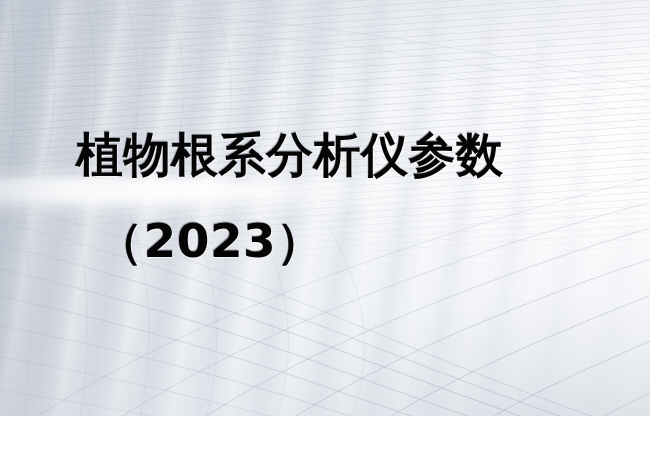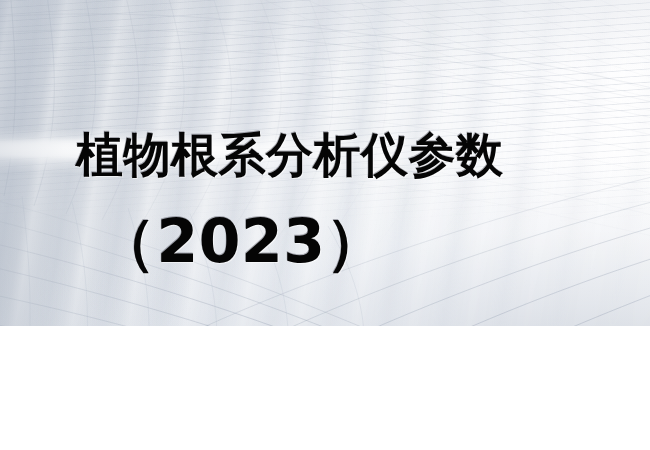--- a/index.html
+++ b/index.html
@@ -4,21 +4,21 @@
 <title>Slide</title>
 <style>
   html, body {
     margin: 0;
     padding: 0;
     background: #ffffff;
   }
   #slide {
     position: relative;
     width: 650px;
-    height: 326px;
+    height: 416px;
     overflow: hidden;
     font-family: "DejaVu Sans", "Liberation Sans", sans-serif;
     background: #f97316;
   }
 
   
   .bg-layer {
     position: absolute;
     inset: 0;
     pointer-events: none;
@@ -126,21 +126,21 @@
     letter-spacing: 0.5px;
     white-space: nowrap;
     text-shadow:
       1px 1px 0 rgba(255,255,255,0.55),
       -0.6px -0.6px 0 rgba(40,40,55,0.35);
   }
   .subtitle-line {
     position: absolute;
     left: 96px;
     top: 212px;
-    font-size: 60px;
+    font-size: 47px;
     line-height: 58px;
     font-weight: 700;
     color: #050505;
     letter-spacing: 0.5px;
     white-space: nowrap;
     text-shadow:
       1px 1px 0 rgba(255,255,255,0.55),
       -0.6px -0.6px 0 rgba(40,40,55,0.35);
   }
 </style>

